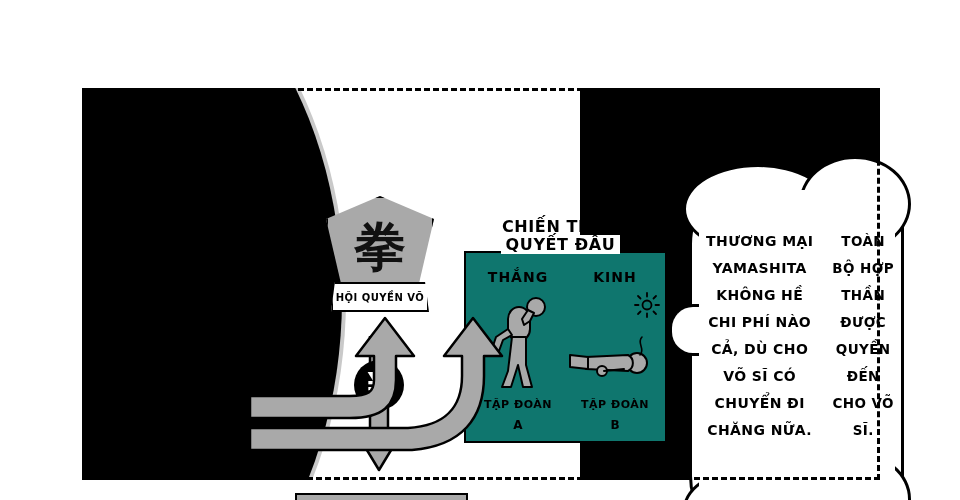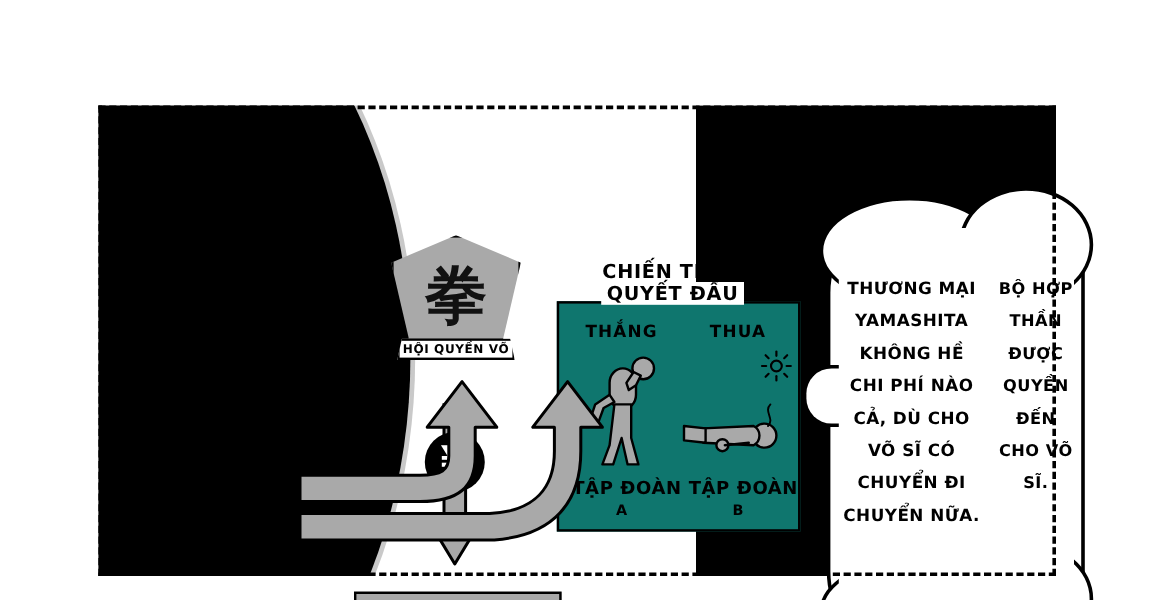--- a/index.html
+++ b/index.html
@@ -109,21 +109,21 @@
     font-size: 52px;
     font-weight: bold;
     color: #111;
     line-height: 1;
     margin-top: 12px;
     font-family: "DejaVu Sans", sans-serif;
   }
   .sign-bottom {
     position: absolute;
     left: 5px; top: 86px;
-    width: 98px; height: 18px;
+    width: 98px; height: 30px;
     background: #ffffff;
     border: 2.5px solid #000;
     box-sizing: border-box;
     clip-path: polygon(4% 0%, 96% 0%, 100% 100%, 0% 100%);
     display: flex;
     align-items: center;
     justify-content: center;
     font-size: 10px;
     font-weight: bold;
     letter-spacing: 0.5px;
@@ -194,22 +194,22 @@
   .col.win { left: 2px; }
   .col.lose { left: 99px; }
   .col-head {
     font-size: 14px;
     font-weight: bold;
     letter-spacing: 1px;
   }
   .col-foot {
     position: absolute;
     width: 100px;
-    text-align: right;
-    font-size: 15px;
+    text-align: center;
+    font-size: 11px;
     font-weight: bold;
     letter-spacing: 0.5px;
   }
   .col-foot.win { left: 2px; top: 145px; }
   .col-foot.lose { left: 99px; top: 145px; }
   .col-letter {
     position: absolute;
     width: 100px;
     text-align: center;
     font-size: 12px;
@@ -345,21 +345,21 @@
     <div class="matchbox-title">
       <div>CHIẾN THẦN</div>
       <div><span class="l2">QUYẾT ĐẤU</span></div>
     </div>
 
     <div class="matchbox">
       <div class="col win">
         <div class="col-head">THẮNG</div>
       </div>
       <div class="col lose">
-        <div class="col-head">THUA</div>
+        <div class="col-head">KINH</div>
       </div>
 
       <svg class="ovl" style="left:12px; top:42px;" width="84" height="100" viewBox="0 0 84 100">
         <g fill="#a9a9a9" stroke="#000" stroke-width="2" stroke-linejoin="round" stroke-linecap="round">
           <circle cx="58" cy="12" r="9"></circle>
           <path d="M30 24 a11 12 0 0 1 22 0 l0 10 a11 12 0 0 1 -22 0 Z"></path>
           <path d="M46 30 L52 26 L56 18 L50 15 L44 24 Z"></path>
           <path d="M30 34 L18 42 L14 54 L21 56 L25 45 L34 40 Z"></path>
           <path d="M34 42 L30 76 L24 92 L33 92 L40 70 L45 92 L54 92 L48 70 L48 42 Z"></path>
         </g>
@@ -436,23 +436,24 @@
       <div class="balloon-mask"></div>
       <div class="balloon-cols">
         <div class="bcol bcol-main">
           <div>THƯƠNG MẠI</div>
           <div>YAMASHITA</div>
           <div>KHÔNG HỀ</div>
           <div>CHI PHÍ NÀO</div>
           <div>CẢ, DÙ CHO</div>
           <div>VÕ SĨ CÓ</div>
           <div>CHUYỂN ĐI</div>
-          <div>CHUYỂN NỮA.</div>
+          <div>CHĂNG NỮA.</div>
         </div>
         <div class="bcol bcol-side">
+          <div>TOÀN</div>
           <div>BỘ HỢP</div>
           <div>THẦN</div>
           <div>ĐƯỢC</div>
           <div>QUYỀN</div>
           <div>ĐẾN</div>
           <div>CHO VÕ</div>
           <div>SĨ.</div>
         </div>
       </div>
     </div>

